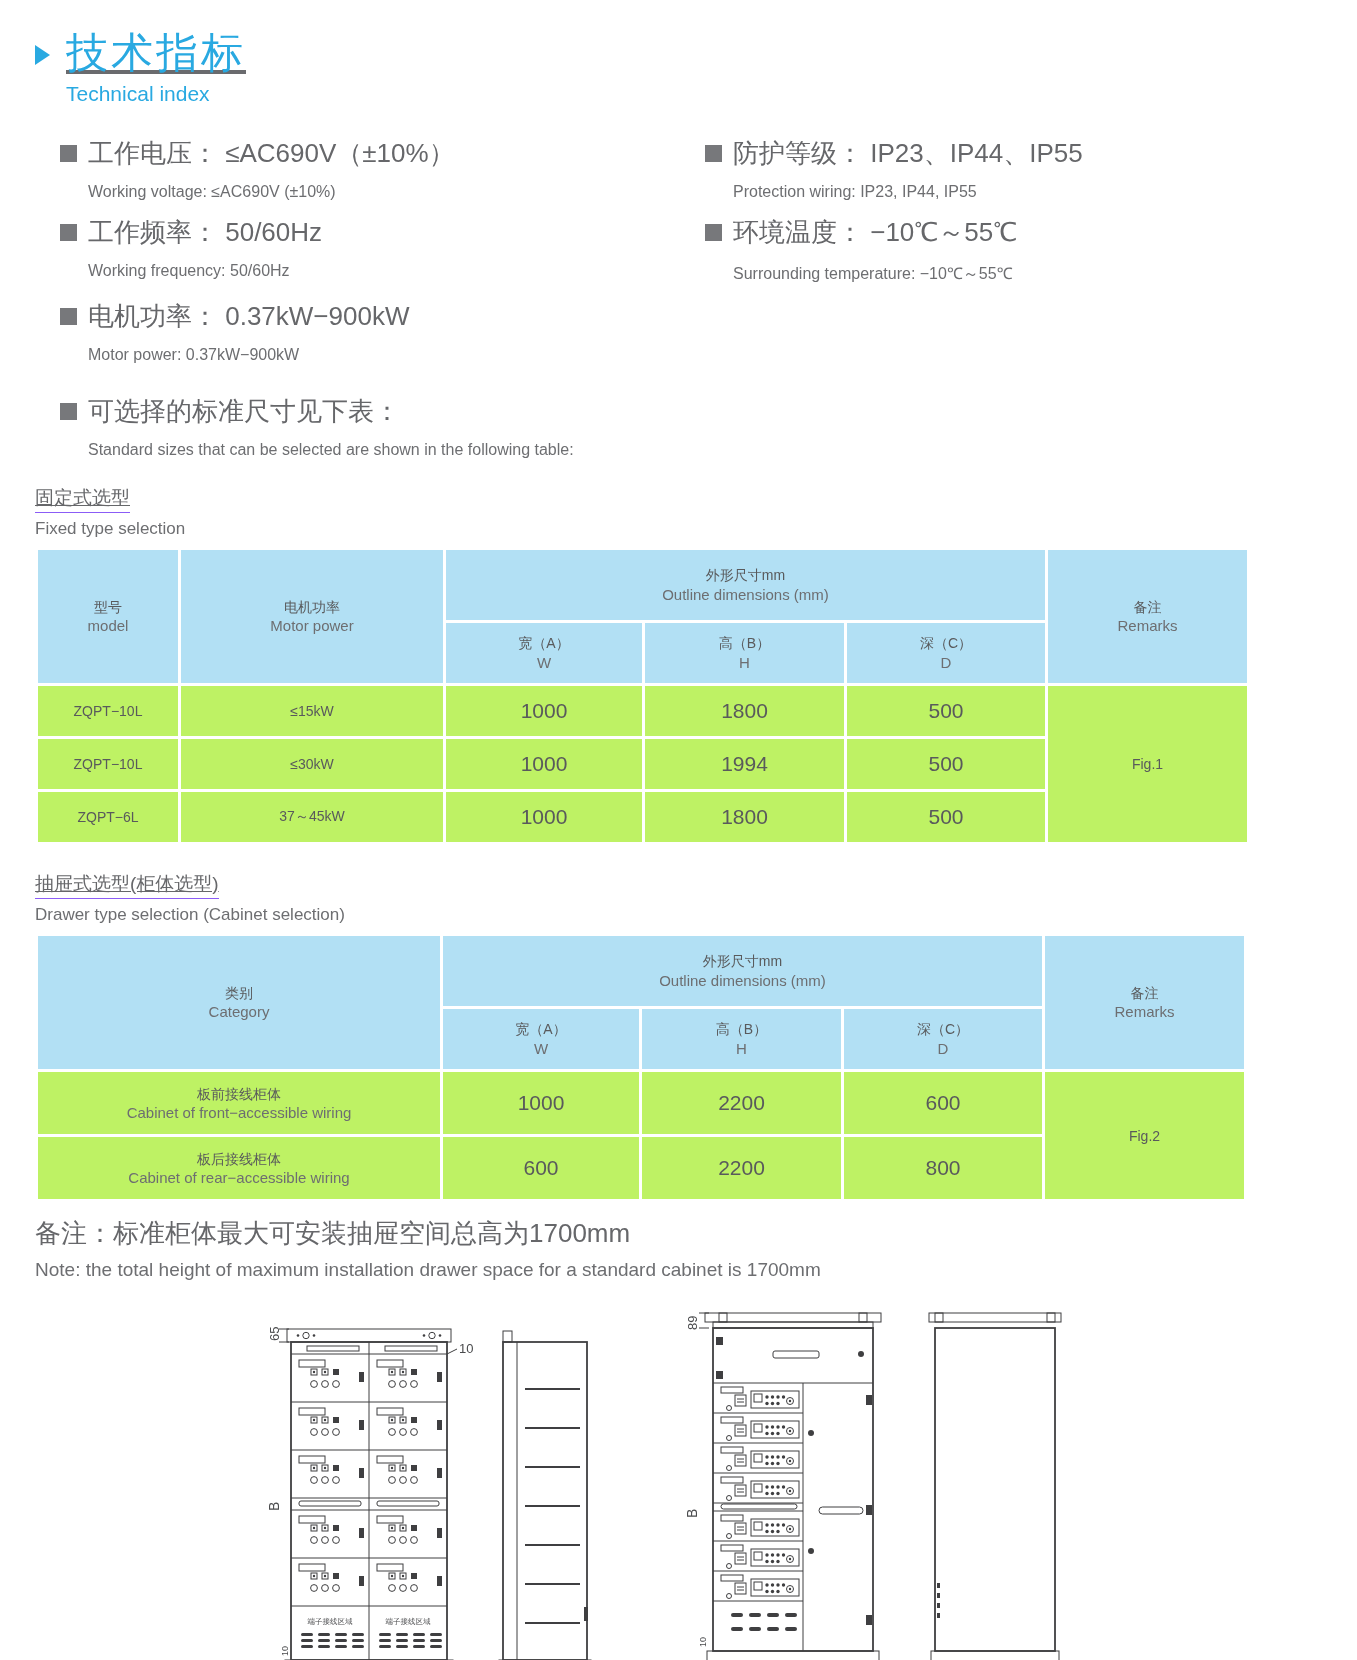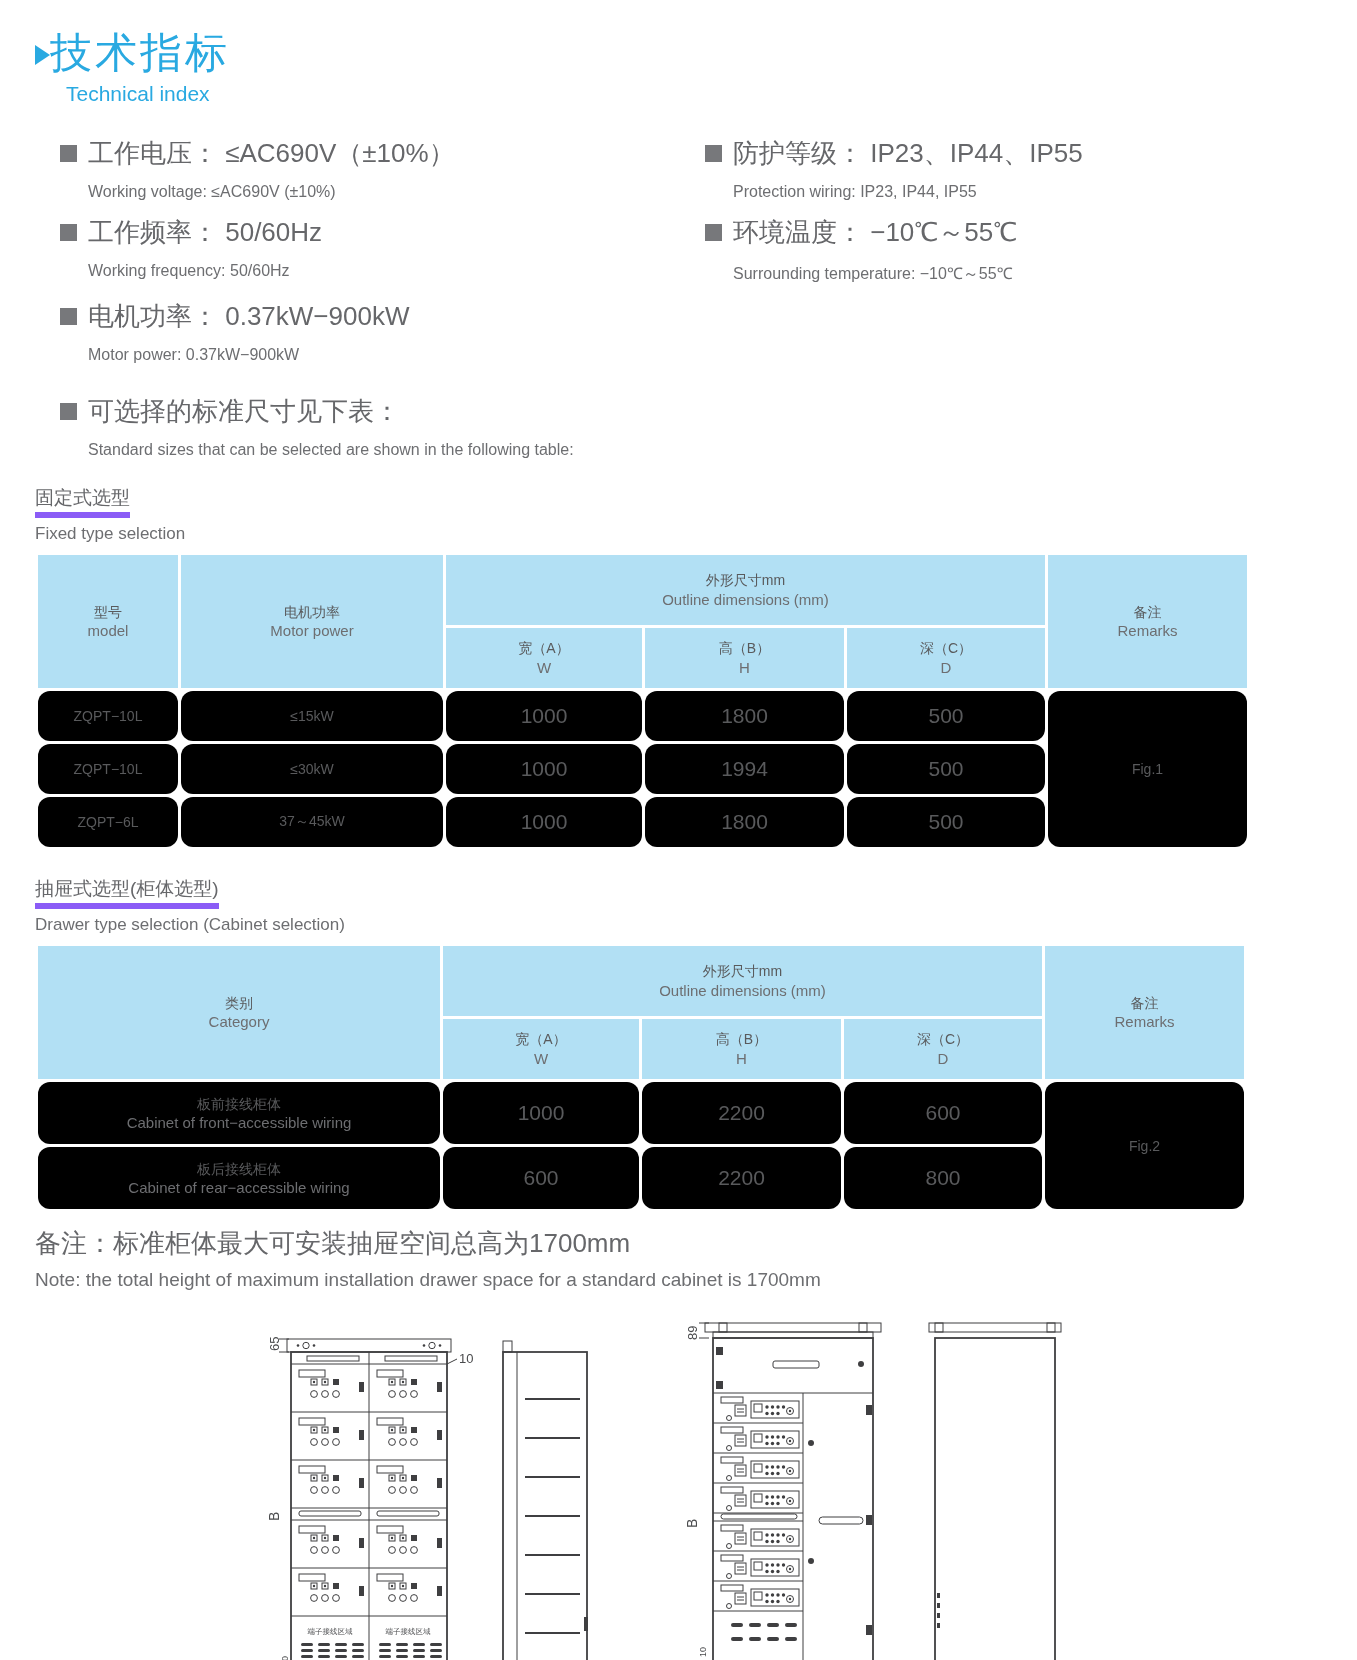--- a/index.html
+++ b/index.html
@@ -1,42 +1,42 @@
 <!DOCTYPE html>
 <html><head>
 <meta charset="utf-8">
 <style>
   html,body{margin:0;padding:0;background:#fff;}
   body{width:1357px;height:1660px;font-family:"Liberation Sans",sans-serif;color:#6a6b6e;position:relative;overflow:hidden;}
   .page{padding:30px 40px 0 35px;box-sizing:border-box;}
 
   
-  .title-row{display:flex;align-items:flex-start;}
+  .title-row{display:flex;align-items:flex-start;gap:16px;text-decoration:underline;}
   .tri{width:0;height:0;border-left:15px solid #29a9e1;border-top:10px solid transparent;border-bottom:10px solid transparent;margin-top:15px;}
   .title-cn{font-size:42px;color:#29a9e1;letter-spacing:3px;line-height:1.1;}
   .title-en{font-size:21px;color:#29a9e1;margin:6px 0 0 31px;}
 
   
   .specs{display:grid;grid-template-columns:645px auto;margin:30px 0 0 25px;}
   .spec{margin-bottom:14px;}
   .spec-cn{display:flex;align-items:center;gap:11px;font-size:26px;color:#66676a;}
   .sq{width:17px;height:17px;background:#77787b;flex:none;}
   .spec-en{font-size:16px;color:#6d6e71;margin:12px 0 0 28px;}
   .intro{margin:16px 0 0 25px;}
 
   
   .sec{margin:26px 0 0 0;}
-  .sec-cn{display:inline-block;font-size:19px;color:#66676a;border-bottom:6px solid #8b5cf6;padding-bottom:1px;}
+  .sec-cn{display:inline-block;font-size:19px;color:#66676a;border-bottom:1px solid #8b5cf6;padding-bottom:1px;text-decoration:underline;}
   .sec-en{font-size:17px;color:#6d6e71;margin-top:6px;}
 
   
   table{border-collapse:separate;border-spacing:3px;width:1200px;margin-top:8px;table-layout:fixed;}
   td{text-align:center;vertical-align:middle;padding:2px 4px;}
   .hd{background:#b2e0f4;}
-  .cell{background:#000000;border-radius:12px;}
+  .cell{background:#bef264;}
   .cn{font-size:14px;color:#595a5c;}
   .en{font-size:15px;color:#6d6e71;}
   .num{font-size:21px;color:#595a5c;}
   .h1{height:66px;} .h2{height:56px;} .r1{height:46px;} .r2{height:58px;}
   .hd .cn{line-height:1.3;} .hd .en{line-height:1.3;}
 
   
   .note{margin-top:14px;}
   .note-cn{font-size:26px;color:#66676a;}
   .note-en{font-size:19px;color:#6d6e71;margin-top:8px;}

